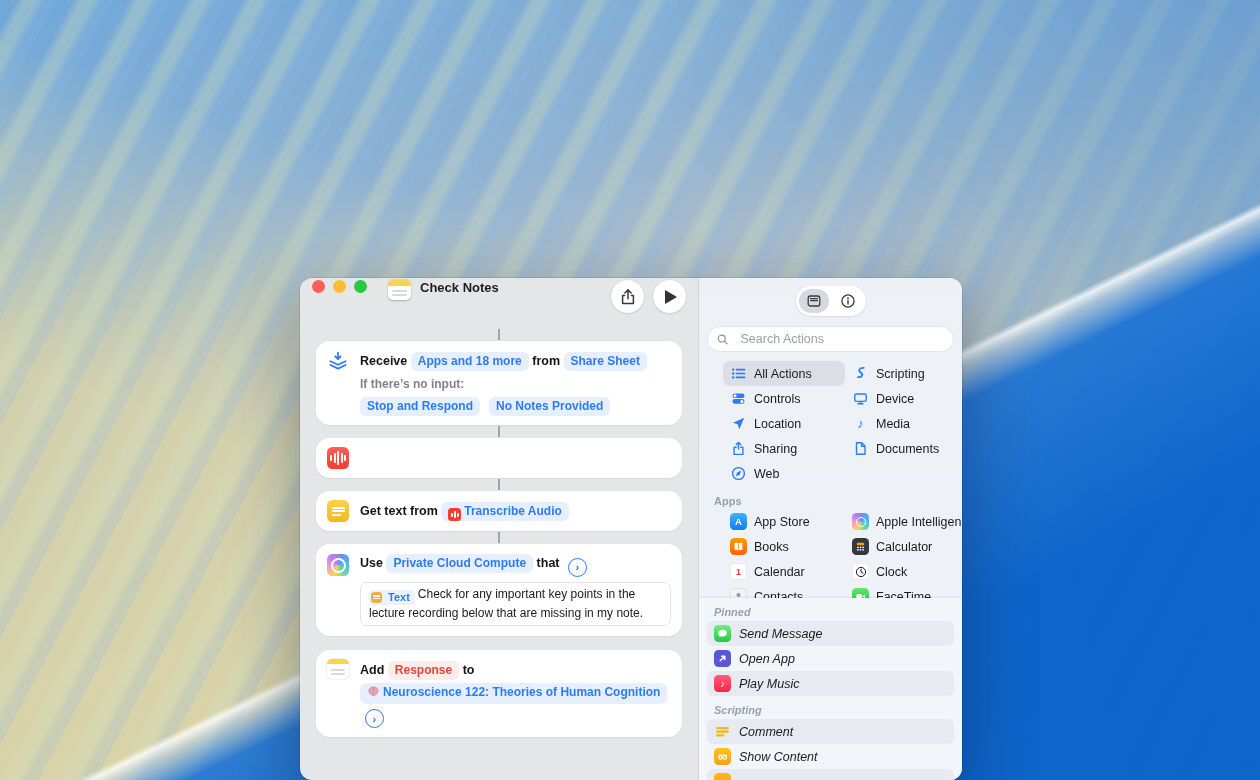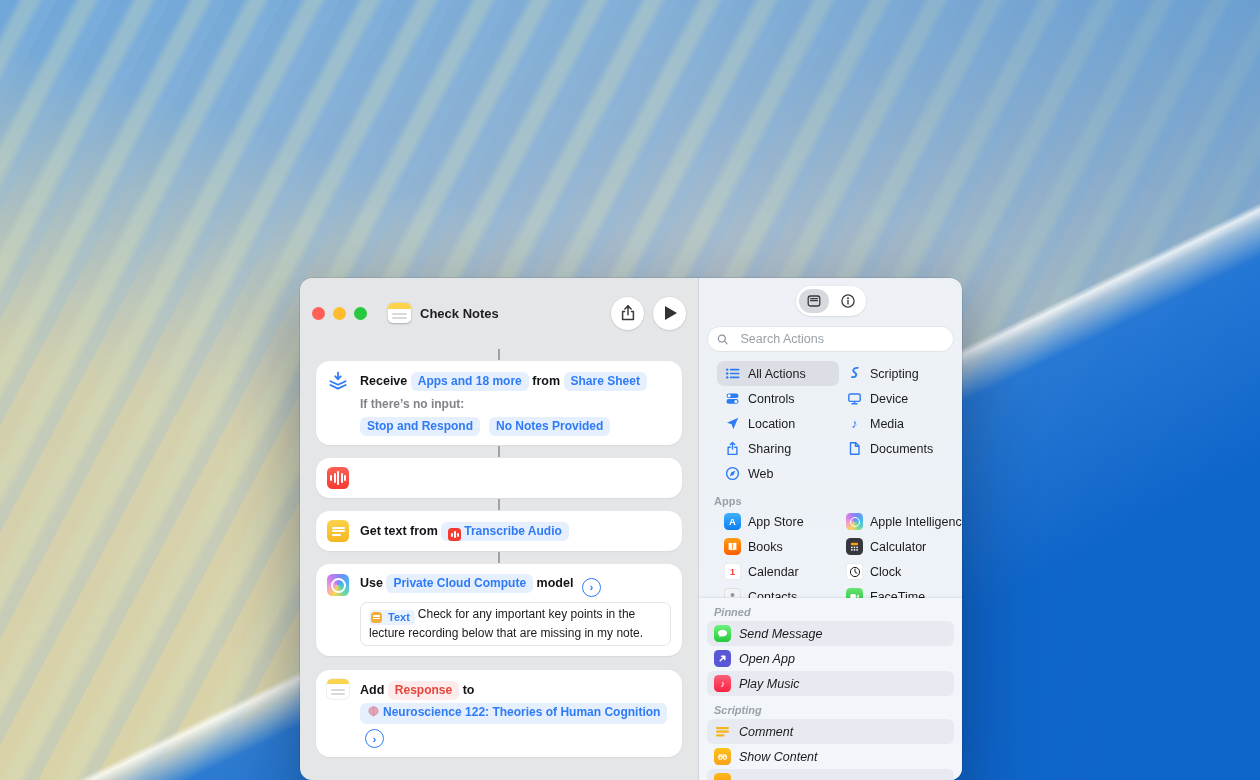--- a/index.html
+++ b/index.html
@@ -9,21 +9,21 @@
   .wall{position:absolute;inset:0;background:
     linear-gradient(154deg, rgba(0,0,0,0) 58.6%, rgba(255,255,255,.78) 59.1%, rgba(180,205,230,.55) 59.9%, rgba(22,112,214,.88) 62.5%, rgba(9,98,202,.97) 78%),
     linear-gradient(255deg, rgba(64,136,208,.50) 0%, rgba(64,136,208,0) 42%),
     repeating-linear-gradient(118deg, rgba(209,224,189,0) 0 14px, rgba(211,224,190,.34) 22px 32px, rgba(140,186,227,.22) 40px 50px),
     linear-gradient(200deg, rgba(218,211,168,0) 40%, rgba(218,211,168,.85) 66%),
     linear-gradient(165deg, #6fa7d9 0%, #8fb2d2 26%, #b9c2c6 46%, #cdc9b2 62%, #d8d2a6 74%, #c9cdb4 100%);}
   
   .window{position:absolute;left:300px;top:278px;width:662px;height:502px;border-radius:12px;
           overflow:hidden;display:flex;box-shadow:0 28px 70px rgba(0,20,60,.40),0 0 0 .5px rgba(0,0,0,.18);}
   .editor{width:398px;flex:none;background:#e5e6e8;display:flex;flex-direction:column;}
-  .titlebar{height:46px;flex:none;display:flex;align-items:center;padding:12px 12px;gap:9px;}
+  .titlebar{height:46px;flex:none;display:flex;padding:2px 12px;gap:9px;}
   .lights{display:flex;gap:8px;margin-right:12px;}
   .light{width:13px;height:13px;border-radius:50%;}
   .l-red{background:#ff5f57}.l-yel{background:#febc2e}.l-grn{background:#28c840}
   .notesicon{width:23px;height:20px;border-radius:5px;background:#fff;position:relative;overflow:hidden;
              box-shadow:0 .5px 2px rgba(0,0,0,.25);flex:none;}
   .notesicon::before{content:"";position:absolute;top:0;left:0;right:0;height:28%;background:#fbd34c;}
   .notesicon::after{content:"";position:absolute;left:4px;right:4px;top:52%;height:2px;border-radius:1px;
              background:#d9d9dc;box-shadow:0 4px 0 #d9d9dc;}
   .wtitle{font-size:13px;font-weight:700;color:#1d1d1f;}
   .tb-spacer{flex:1;}
@@ -65,21 +65,21 @@
          position:relative;display:flex;flex-direction:column;overflow:hidden;}
   .phead{height:46px;flex:none;display:flex;align-items:center;justify-content:center;}
   .seg{background:#fff;border-radius:16px;padding:3px;display:flex;gap:4px;box-shadow:0 .5px 2px rgba(0,0,0,.14);}
   .segbtn{width:30px;height:24px;border-radius:12px;display:grid;place-items:center;}
   .segbtn.on{background:#d6d9de;}
   .search{margin:2px 8px 9px;height:24px;border-radius:13px;background:#fff;border:1px solid #e1e4e8;
           display:flex;align-items:center;gap:10px;padding:0 9px;flex:none;}
   .search input{border:none;outline:none;background:transparent;width:100%;
           font:12.5px "Liberation Sans",sans-serif;color:#333;}
   .search input::placeholder{color:#99a0a8;}
-  .twogrid{display:grid;grid-template-columns:122px 1fr;padding:0 18px;flex:none;}
+  .twogrid{display:grid;grid-template-columns:122px 1fr;padding:0 24px;flex:none;}
   .cat,.appitem{height:25px;display:flex;align-items:center;gap:7px;padding:0 7px;border-radius:7px;
           font-size:12.5px;color:#1b1b1e;white-space:nowrap;}
   .cat.sel{background:#dbdfe5;}
   .cicon{width:17px;display:grid;place-items:center;color:#2e7bf6;flex:none;}
   .note-glyph{color:#2e7bf6;font-size:13px;font-weight:700;}
   .sechead{font-size:11px;font-weight:700;color:#9aa0a8;margin:9px 0 2px 15px;}
   .ai16{width:17px;height:17px;border-radius:4.5px;display:grid;place-items:center;flex:none;
         font-size:9.5px;font-weight:700;color:#fff;overflow:hidden;}
   .ai16.aiswirl::after{width:8px;height:8px;border-width:1.6px;}
   .inset{box-shadow:inset 0 0 0 .5px rgba(0,0,0,.15);}
@@ -186,21 +186,21 @@
         </div>
 
         <div class="conn"></div>
 
         <div class="card">
           <div class="crow">
             <span class="aicon aiswirl"></span>
             <div class="acttext">
               <span>Use</span>
               <span class="tk">Private Cloud Compute</span>
-              <span>model</span>
+              <span>that</span>
               <span class="chev">›</span>
             </div>
           </div>
           <div class="promptbox">
             <span class="texttk">
                 <span class="mibox" style="width:11px;height:11px;background:#f2ae3a">
                   <span class="tlines" style="width:7px">
                     <i style="width:7px;height:1.5px;margin:1px 0"></i>
                     <i style="width:7px;height:1.5px;margin:1px 0"></i>
                   </span>

